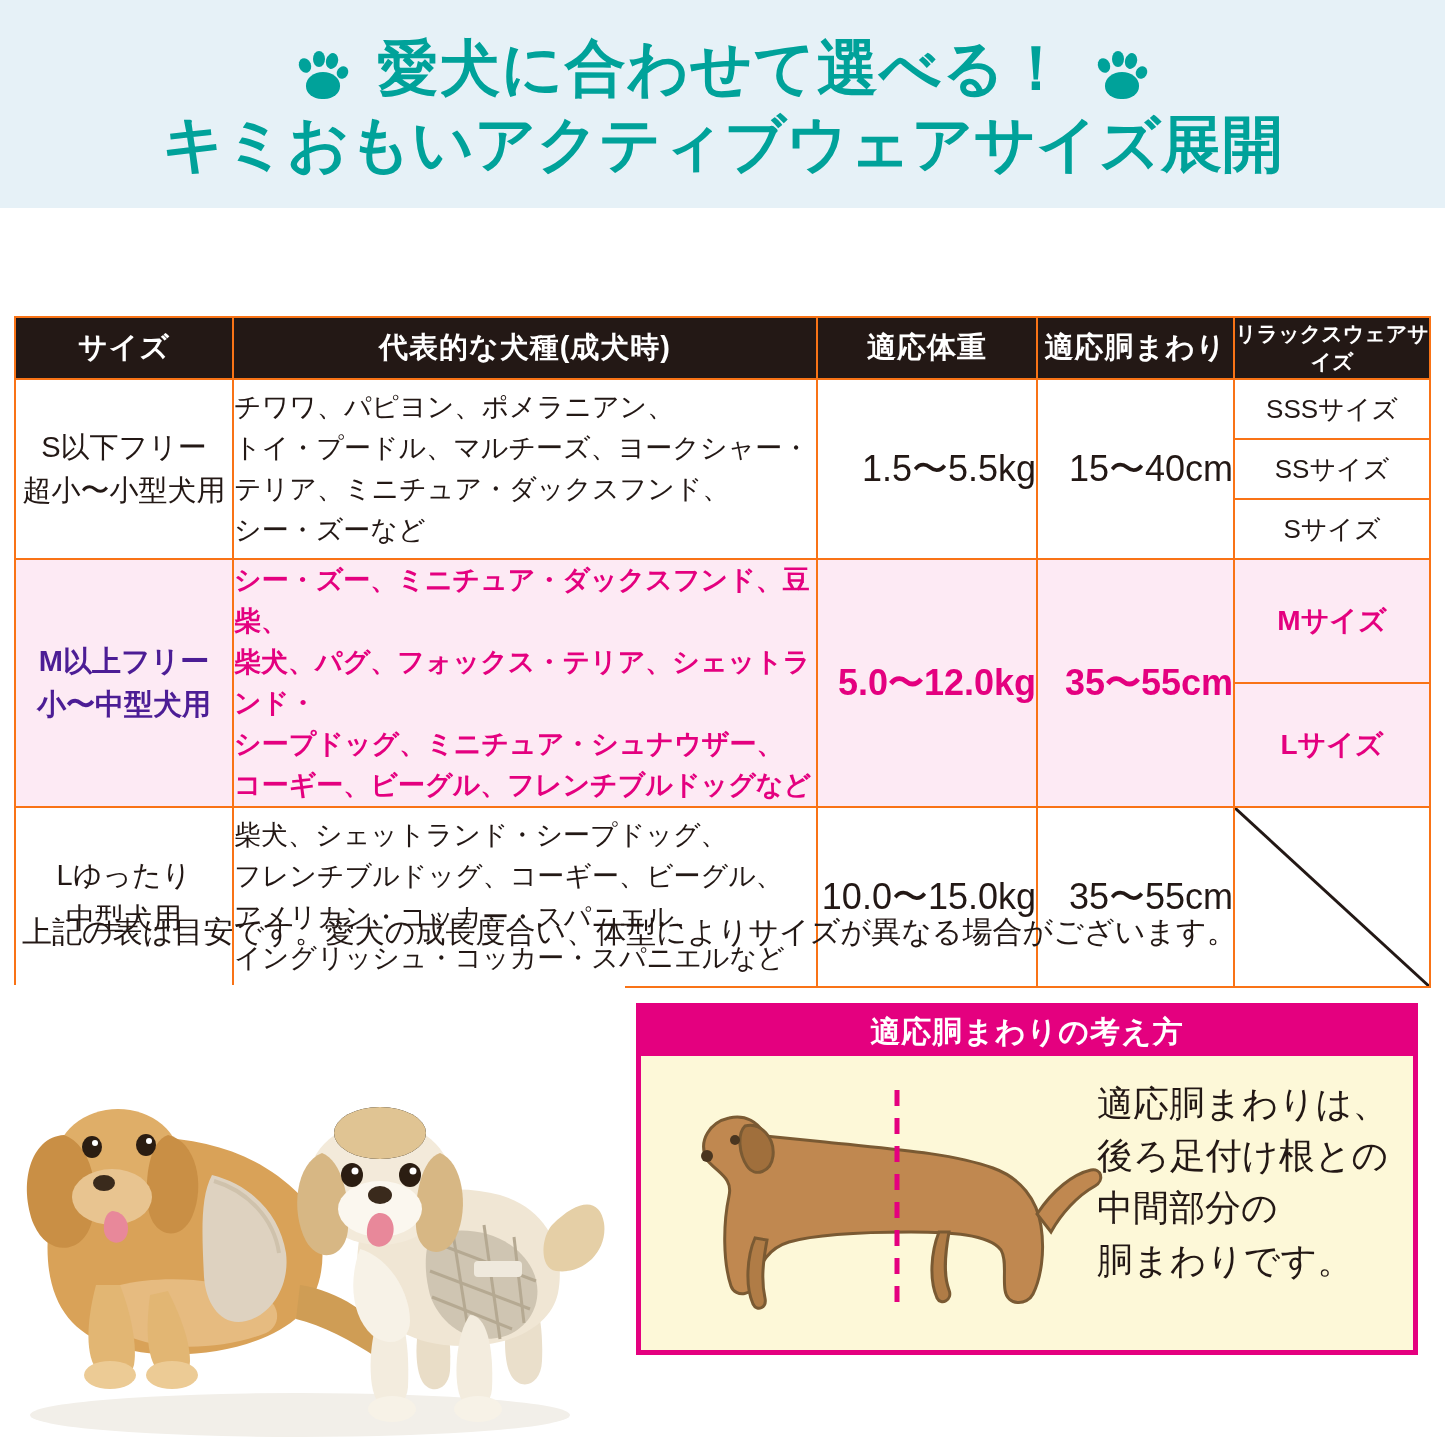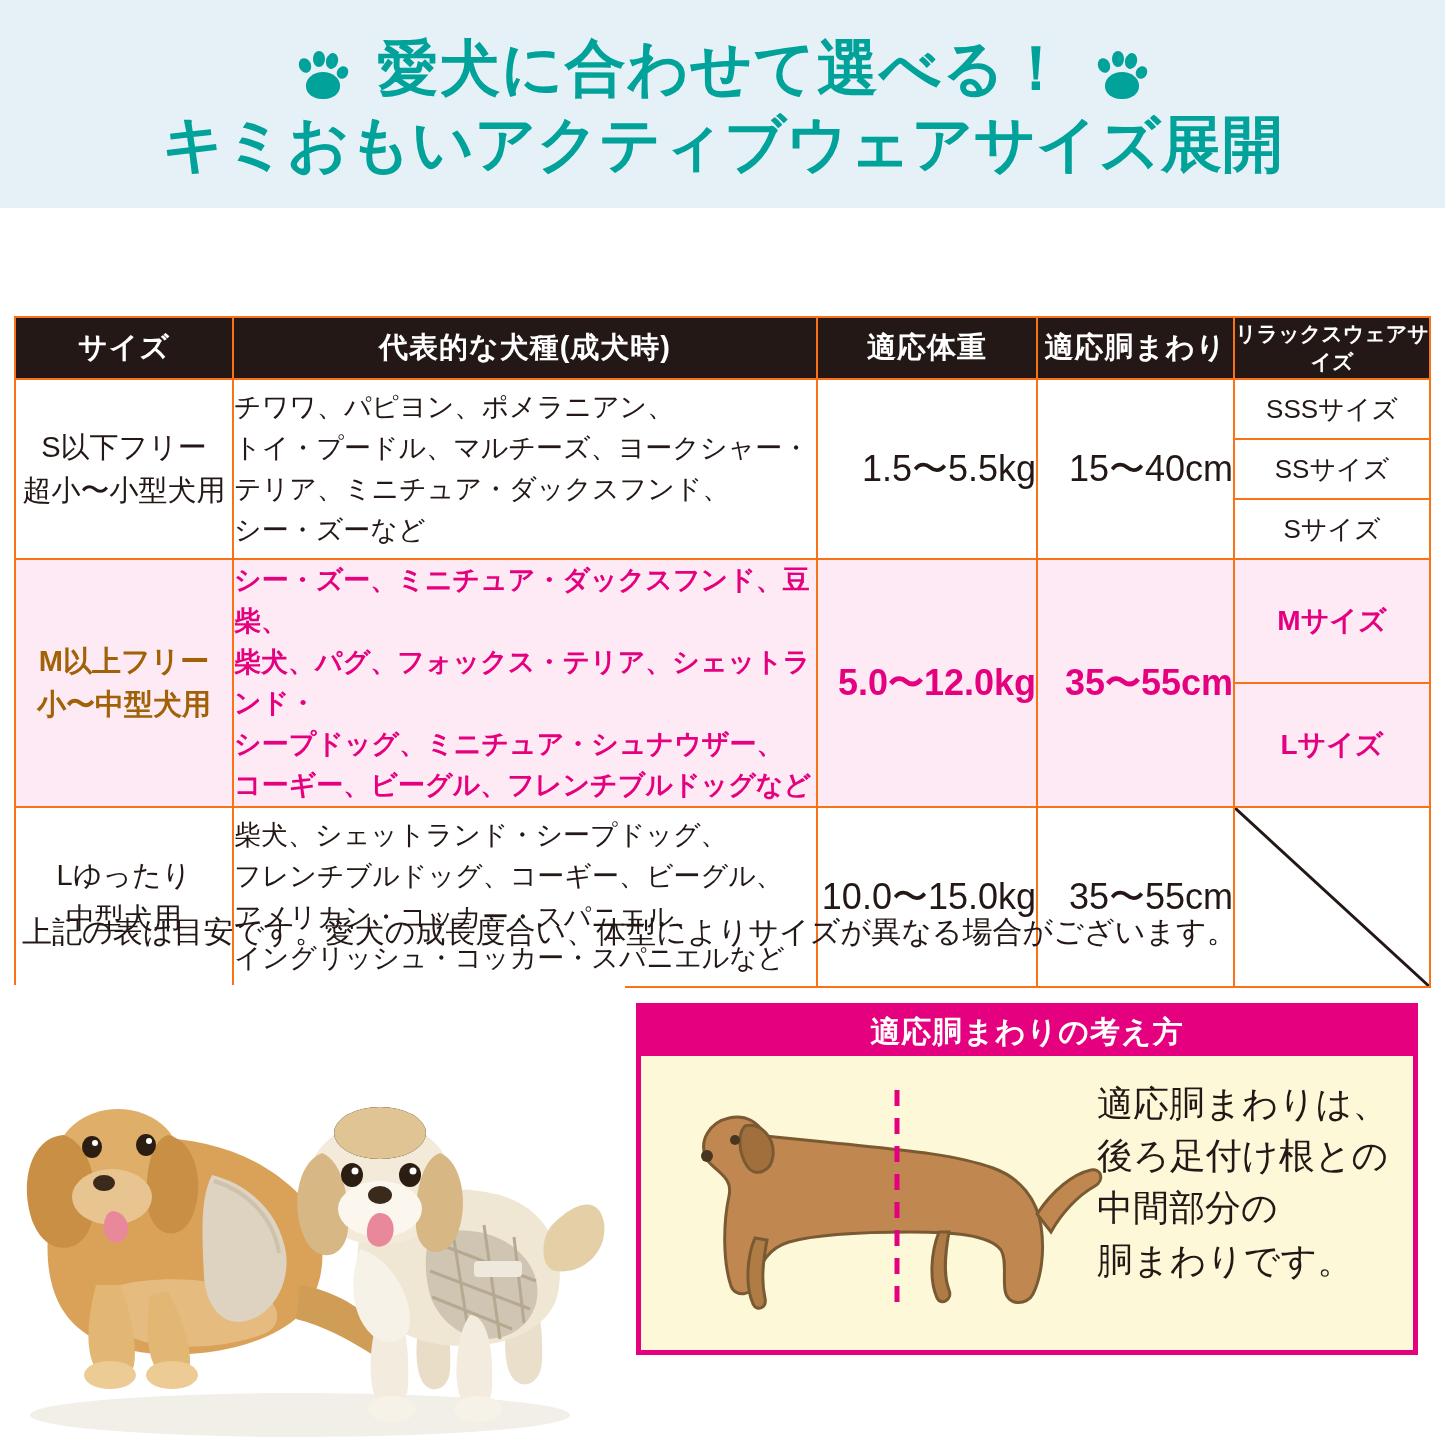--- a/index.html
+++ b/index.html
@@ -136,21 +136,21 @@
     font-size: 26px;
     color: #231815;
     height: 58px;
   }
   tr.pink td {
     background: #fdeaf4;
     color: #e4007f;
     font-weight: bold;
   }
   tr.pink td.breeds-cell { color: #e4007f; }
-  tr.pink td.size-cell   { color: #a16207; }
+  tr.pink td.size-cell   { color: #4c1d95; }
   tr.pink td.num-cell    { color: #e4007f; }
   tr.pink td.relax-cell  { color: #e4007f; font-size: 28px; }
 
   td.diag {
     position: relative;
     padding: 0;
   }
   td.diag svg { display: block; width: 100%; height: 100%; }
 
   

